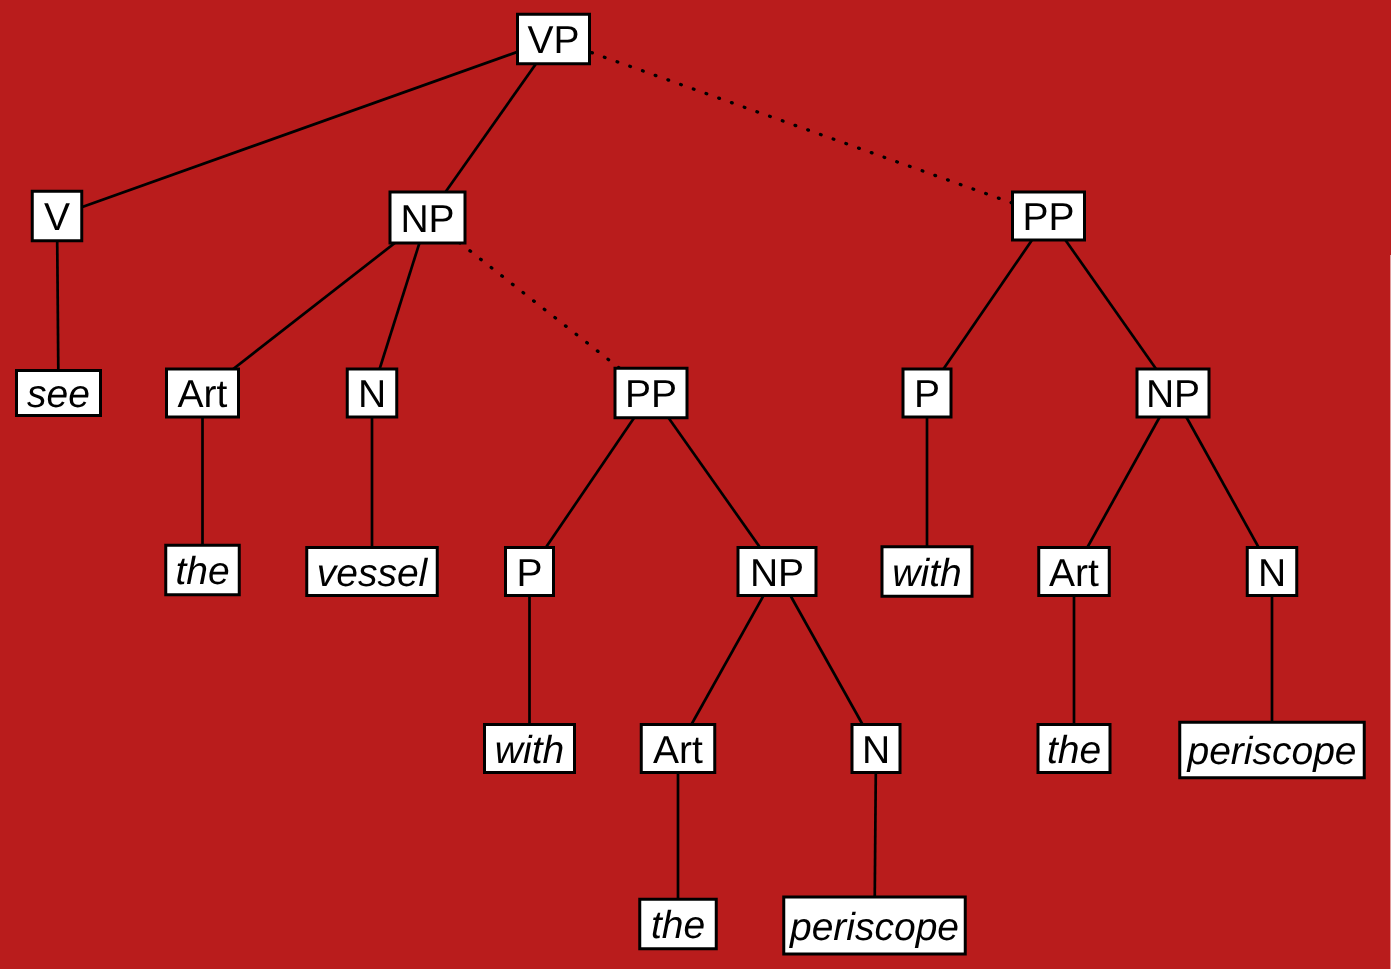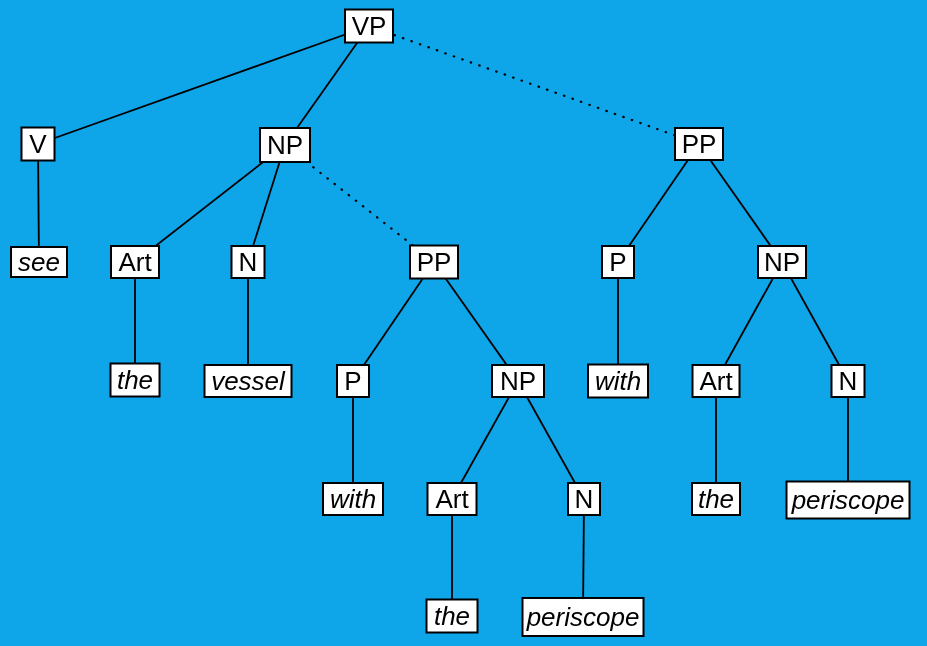--- a/index.html
+++ b/index.html
@@ -3,21 +3,21 @@
 <meta charset="utf-8">
 <style>
   html, body {
     margin: 0;
     padding: 0;
     background: #ffffff;
   }
   .canvas-wrap {
     width: 927px;
     height: 646px;
-    background: #0ea5e9;
+    background: #b91c1c;
     position: relative;
     overflow: hidden;
   }
   svg.tree {
     display: block;
     font-family: "Liberation Sans", "DejaVu Sans", sans-serif;
   }
   .edge {
     stroke: var(--line-color, #000000);
     stroke-width: 1.8;

